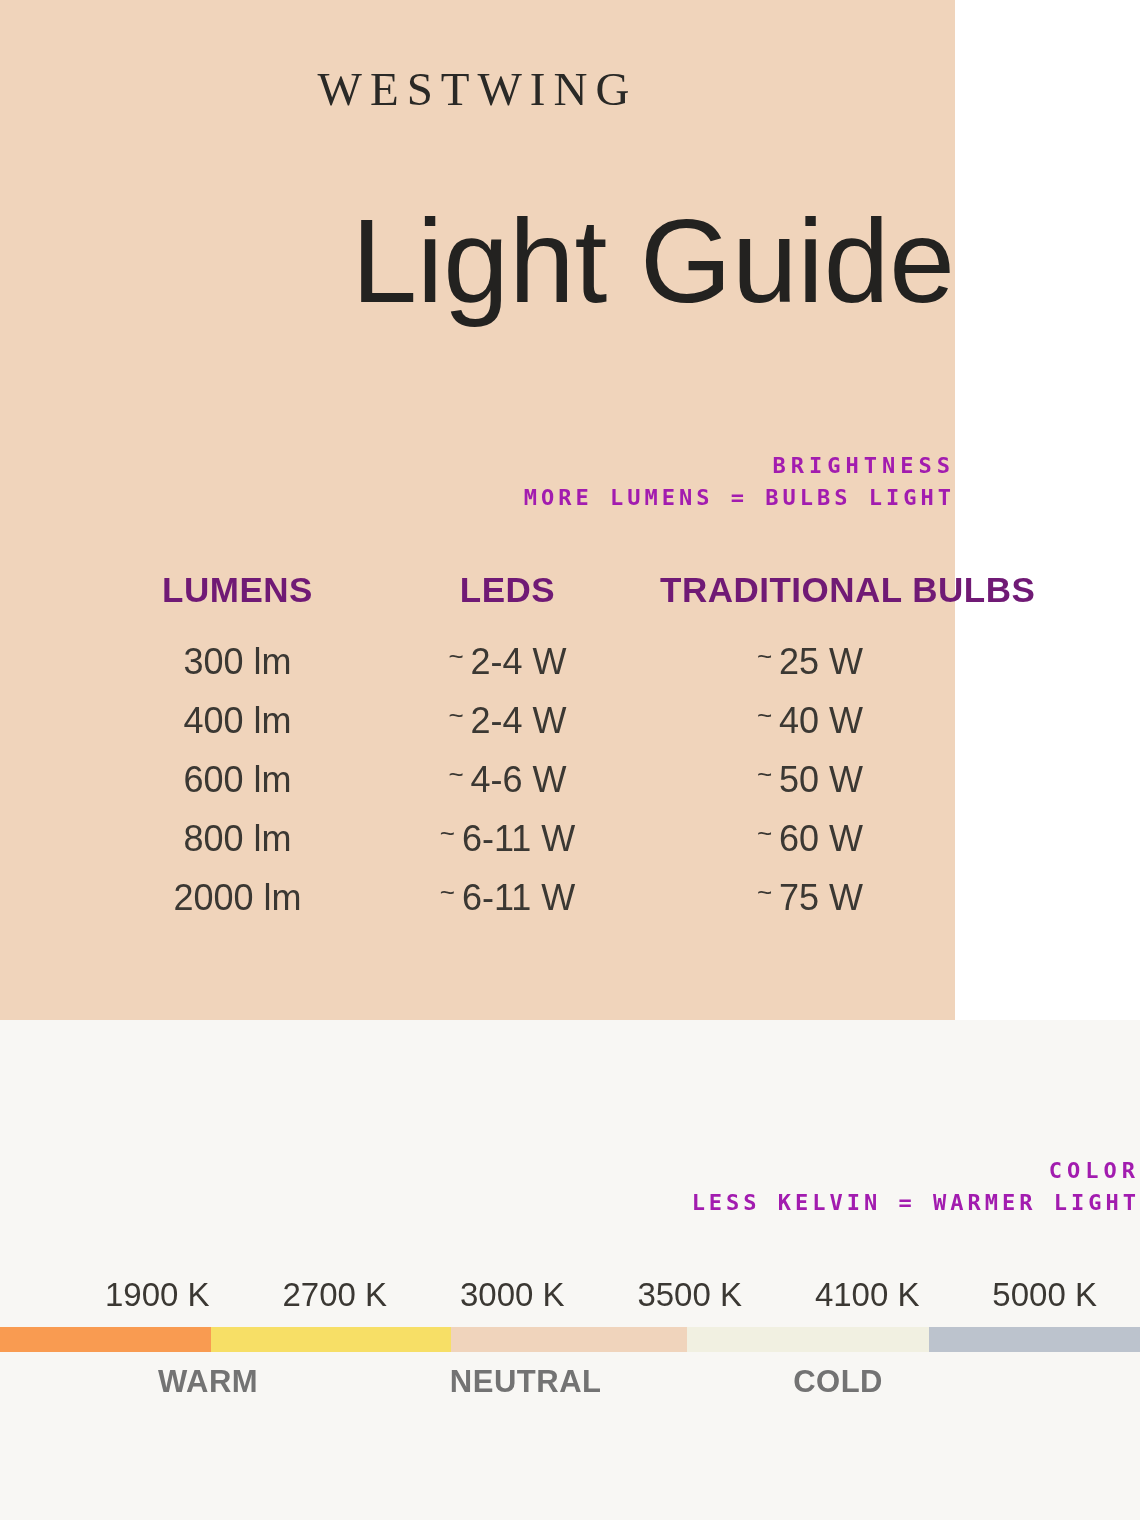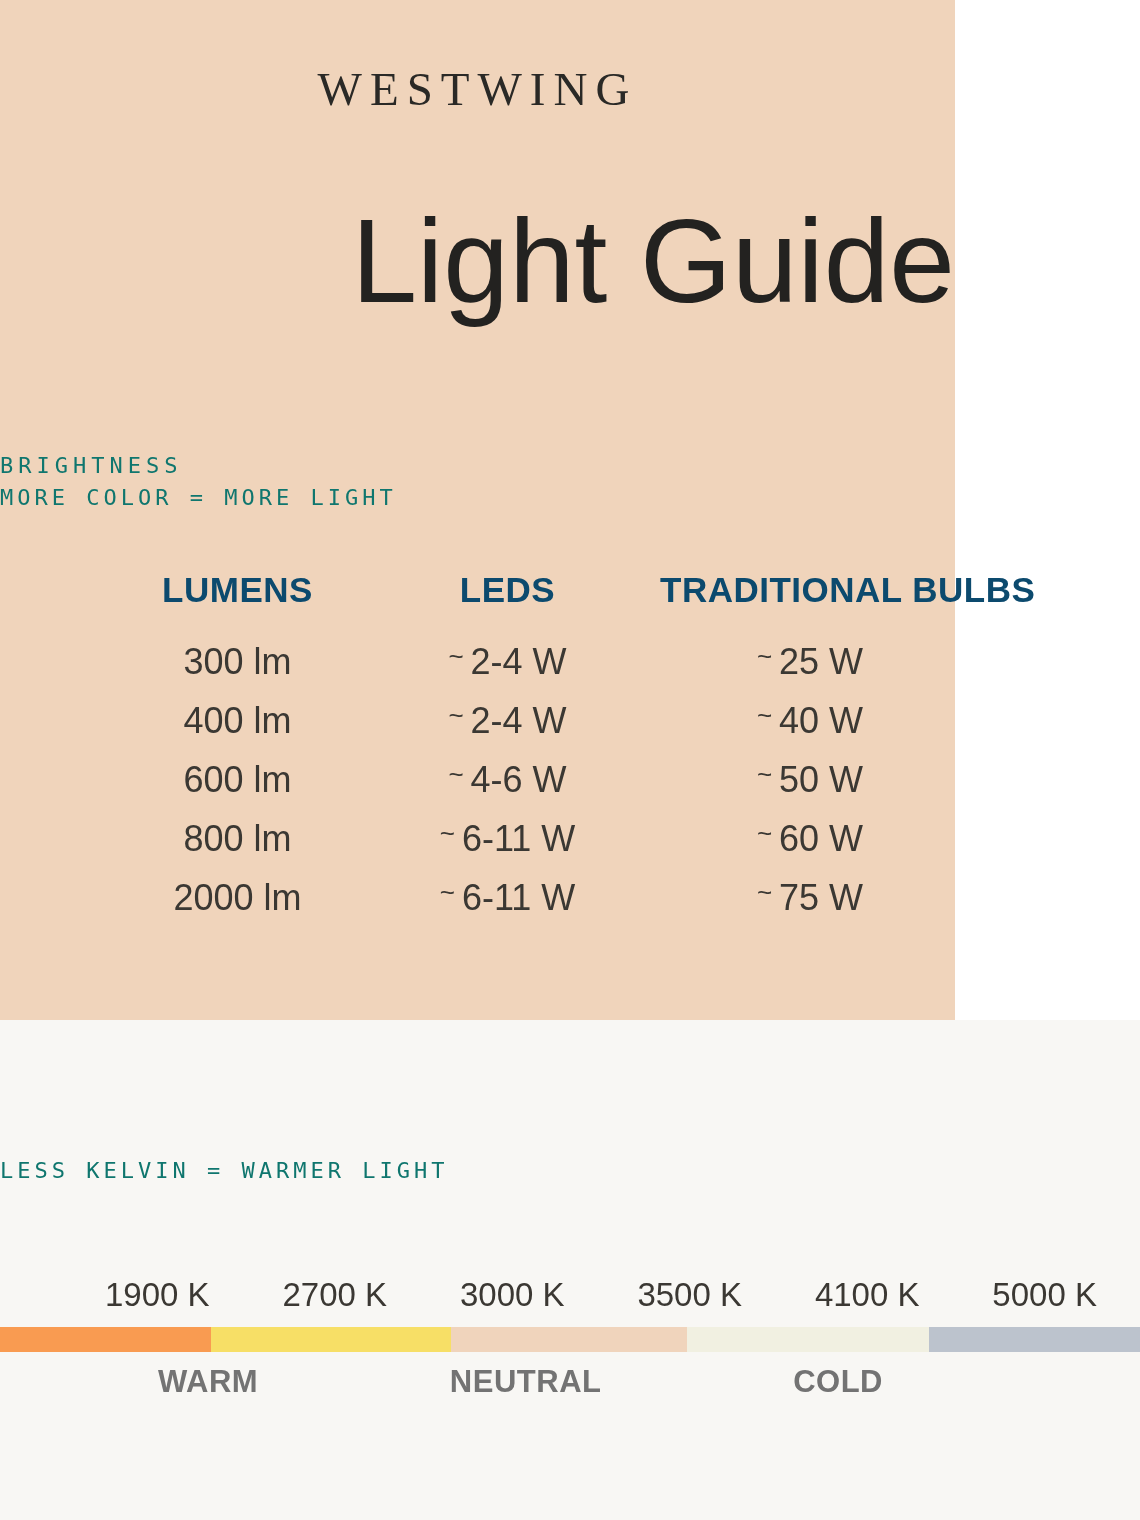--- a/index.html
+++ b/index.html
@@ -32,23 +32,24 @@
   .page-title {
     position: absolute;
     top: 188px; left: 0; right: 0;
     text-align: right;
     font-size: 118px;
     letter-spacing: 0px;
     color: #232220;
     line-height: 1.25;
   }
   .mono-block {
-    text-align: left;
+    text-align: right;
     font-family: "DejaVu Sans Mono", monospace;
-    color: #0f766e;
+    color: #a21caf;
+    font-weight: bold;
   }
   .mono-heading {
     font-size: 22px;
     letter-spacing: 5px;
     line-height: 32px;
   }
   .mono-sub {
     font-size: 22px;
     letter-spacing: 4px;
     line-height: 32px;
@@ -64,21 +65,21 @@
   .lg-row {
     display: grid;
     grid-template-columns: 235px 305px 300px;
   }
   .lg-cell { text-align: center; font-size: 36px; line-height: 55px; color: #3b3833; }
   .lg-head .lg-cell {
     font-weight: 700;
     font-size: 35px;
     line-height: 40px;
     letter-spacing: 0.5px;
-    color: #0c4a6e;
+    color: #701a75;
     margin-bottom: 24px;
     white-space: nowrap;
   }
   .approx {
     display: inline-block;
     font-size: 26px;
     transform: translateY(-9px);
     margin-right: 7px;
   }
   
@@ -133,21 +134,21 @@
 <body>
 
 <div class="page">
 
   <div class="section-top">
     <div class="brand-logo">WESTWING</div>
     <div class="page-title">Light Guide</div>
 
     <div class="brightness-block mono-block">
       <div class="mono-heading">BRIGHTNESS</div>
-      <div class="mono-sub">MORE COLOR = MORE LIGHT</div>
+      <div class="mono-sub">MORE LUMENS = BULBS LIGHT</div>
     </div>
 
     <div class="lg-table">
       <div class="lg-row lg-head">
         <div class="lg-cell">LUMENS</div>
         <div class="lg-cell">LEDS</div>
         <div class="lg-cell">TRADITIONAL BULBS</div>
       </div>
 
       <div class="lg-row">
@@ -173,20 +174,21 @@
       <div class="lg-row">
         <div class="lg-cell">2000 lm</div>
         <div class="lg-cell"><span class="approx">~</span><span>6-11 W</span></div>
         <div class="lg-cell"><span class="approx">~</span><span>75 W</span></div>
       </div>
     </div>
   </div>
 
   <div class="section-bottom">
     <div class="color-block mono-block">
+      <div class="mono-heading">COLOR</div>
       <div class="mono-sub">LESS KELVIN = WARMER LIGHT</div>
     </div>
 
     <div class="kelvin-row">
       <div class="kelvin-label">1900 K</div>
       <div class="kelvin-label">2700 K</div>
       <div class="kelvin-label">3000 K</div>
       <div class="kelvin-label">3500 K</div>
       <div class="kelvin-label">4100 K</div>
       <div class="kelvin-label">5000 K</div>

